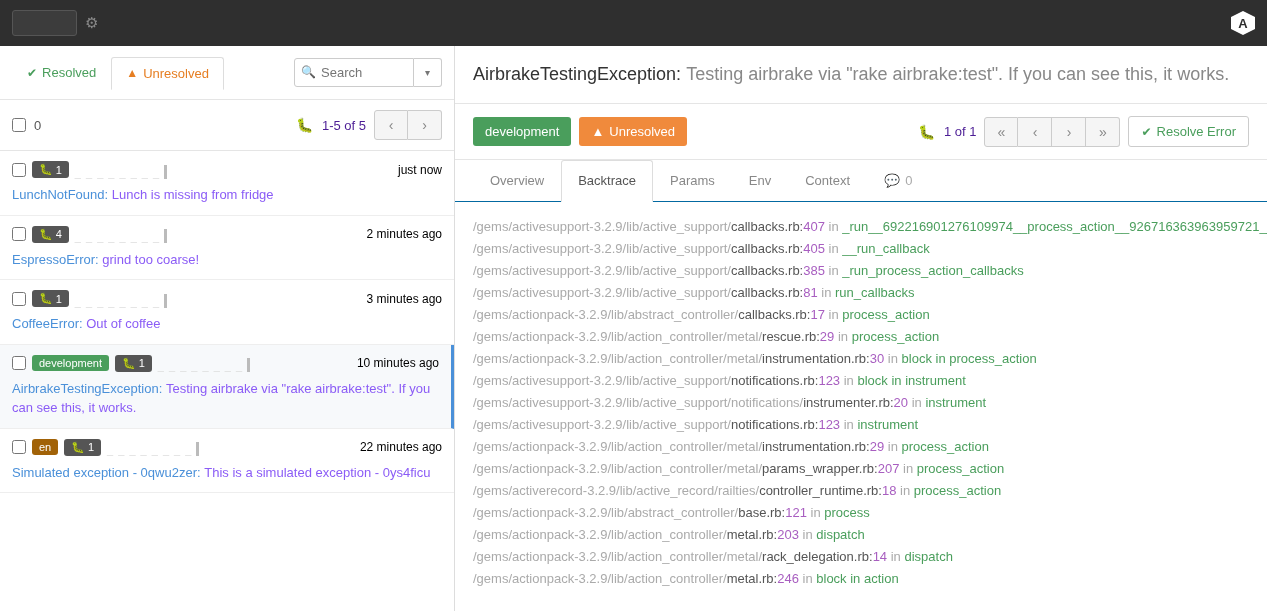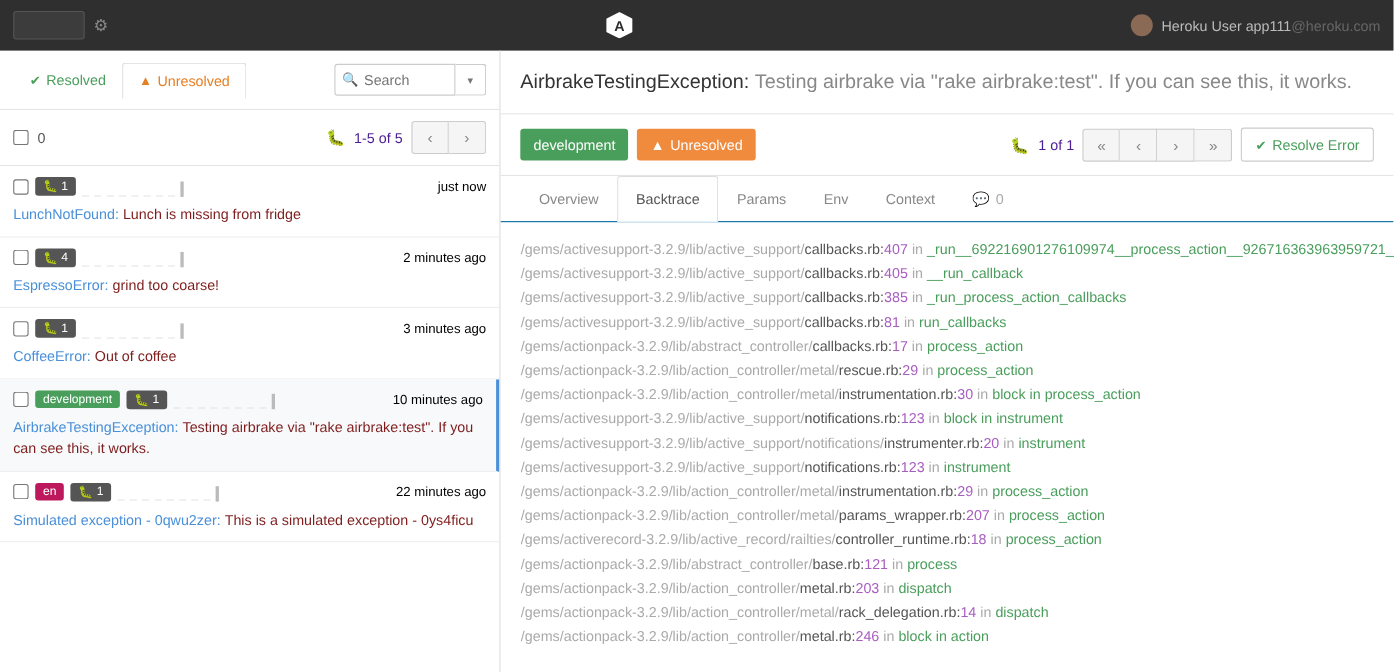--- a/index.html
+++ b/index.html
@@ -12,48 +12,48 @@
 .topbar-selector { height: 26px; background: #3c3c3c; border: 1px solid #555; border-radius: 3px; width: 65px; }
 .gear-icon { color: #888; font-size: 15px; cursor: pointer; }
 .main { display: flex; height: calc(611px - 46px); }
 .left-pane { width: 455px; border-right: 1px solid #ddd; display: flex; flex-direction: column; }
 .right-pane { flex: 1; display: flex; flex-direction: column; overflow: hidden; }
 .filter-tabs { display: flex; align-items: center; padding: 10px 12px; border-bottom: 1px solid #e5e5e5; gap: 0; }
 .filter-tab { padding: 8px 14px; border: 1px solid transparent; border-radius: 3px 3px 0 0; font-size: 13px; display: flex; align-items: center; gap: 5px; cursor: pointer; color: #666; }
 .filter-tab.resolved-tab { color: #4a9e5c; }
 .filter-tab.active { border: 1px solid #ddd; border-bottom: 1px solid #fff; background: #fff; margin-bottom: -1px; color: #e67e22; }
 .search-wrap { margin-left: auto; display: flex; }
-.search-input { width: 110px; padding: 6px 8px 6px 26px; border: 1px solid #ccc; border-radius: 3px 0 0 3px; font-size: 13px; }
+.search-input { width: 120px; padding: 6px 8px 6px 26px; border: 1px solid #ccc; border-radius: 3px 0 0 3px; font-size: 13px; }
 .search-dd { width: 28px; border: 1px solid #ccc; border-left: none; border-radius: 0 3px 3px 0; background: #fff; cursor: pointer; display: flex; align-items: center; justify-content: center; font-size: 10px; color: #777; }
 .search-ctn { position: relative; }
 .search-icn { position: absolute; left: 7px; top: 7px; color: #999; font-size: 12px; }
 .list-header { display: flex; align-items: center; padding: 10px 12px; border-bottom: 1px solid #e5e5e5; }
 .chk { width: 14px; height: 14px; }
 .count-badge { margin-left: 8px; font-size: 13px; color: #555; }
 .pager { margin-left: auto; display: flex; align-items: center; gap: 8px; }
 .pager-label { color: #4c1d95; font-size: 13px; }
 .pager-btns { display: flex; }
 .pager-btn { width: 34px; height: 30px; border: 1px solid #ccc; background: #f5f5f5; cursor: pointer; color: #888; display: flex; align-items: center; justify-content: center; font-size: 14px; }
 .pager-btn:first-child { border-radius: 3px 0 0 3px; }
 .pager-btn:last-child { border-radius: 0 3px 3px 0; border-left: none; }
 .bug-icn { color: #555; font-size: 14px; }
 .error-list { flex: 1; overflow-y: auto; }
 .error-item { padding: 10px 12px; border-bottom: 1px solid #eee; position: relative; }
 .error-item.selected { background: #f7f9fb; border-right: 3px solid #4a90d9; }
 .error-row1 { display: flex; align-items: center; gap: 6px; }
 .badge { padding: 2px 7px; border-radius: 3px; font-size: 11px; color: #fff; display: inline-flex; align-items: center; gap: 3px; }
 .badge-env { background: #4a9e5c; }
-.badge-en { background: #be185d; }
+.badge-en { background: #a16207; }
 .badge-count { background: #555; }
 .placeholder-bars { height: 10px; display: inline-block; color: #ddd; letter-spacing: 1px; font-size: 11px; }
 .tall-bar { display: inline-block; width: 3px; height: 14px; background: #bbb; vertical-align: bottom; }
 .time-ago { margin-left: auto; color: #000000; font-size: 12px; }
 .error-title { margin-top: 7px; font-size: 13px; line-height: 1.5; }
 .error-type { color: #4a90d9; font-weight: 500; }
-.error-msg { color: #7f1d1d; }
+.error-msg { color: #8b5cf6; }
 .right-header { padding: 16px 18px; border-bottom: 1px solid #e5e5e5; font-size: 18px; line-height: 1.4; }
 .right-header .ex-type { color: #333; font-weight: 400; }
 .right-header .ex-msg { color: #888; font-weight: 300; }
 .right-toolbar { display: flex; align-items: center; padding: 12px 18px; border-bottom: 1px solid #e5e5e5; gap: 8px; }
 .btn { padding: 7px 12px; border-radius: 3px; font-size: 13px; border: none; cursor: pointer; display: inline-flex; align-items: center; gap: 5px; }
 .btn-green { background: #4a9e5c; color: #fff; }
 .btn-orange { background: #f08a3c; color: #fff; }
 .btn-white { background: #fff; border: 1px solid #ccc; color: #4a9e5c; }
 .pager4 { display: flex; }
 .pager4 .pager-btn { border-left: none; }
@@ -74,24 +74,20 @@
 </style>
 </head>
 <body>
 
 <div class="topbar">
   <div class="topbar-left">
     <div class="topbar-selector"></div>
     <span class="gear-icon">⚙</span>
   </div>
   <div class="topbar-logo">A</div>
-  <div class="topbar-user">
-    <span class="avatar"></span>
-    <span><span>Heroku User app111</span><span style="color:#666">@heroku.com</span></span>
-  </div>
 </div>
 
 <div class="main">
   <div class="left-pane">
     <div class="filter-tabs">
       <div class="filter-tab resolved-tab">
           <span class="check-icn">✔</span>
           <span>Resolved</span>
         </div>
       <div class="filter-tab active">

